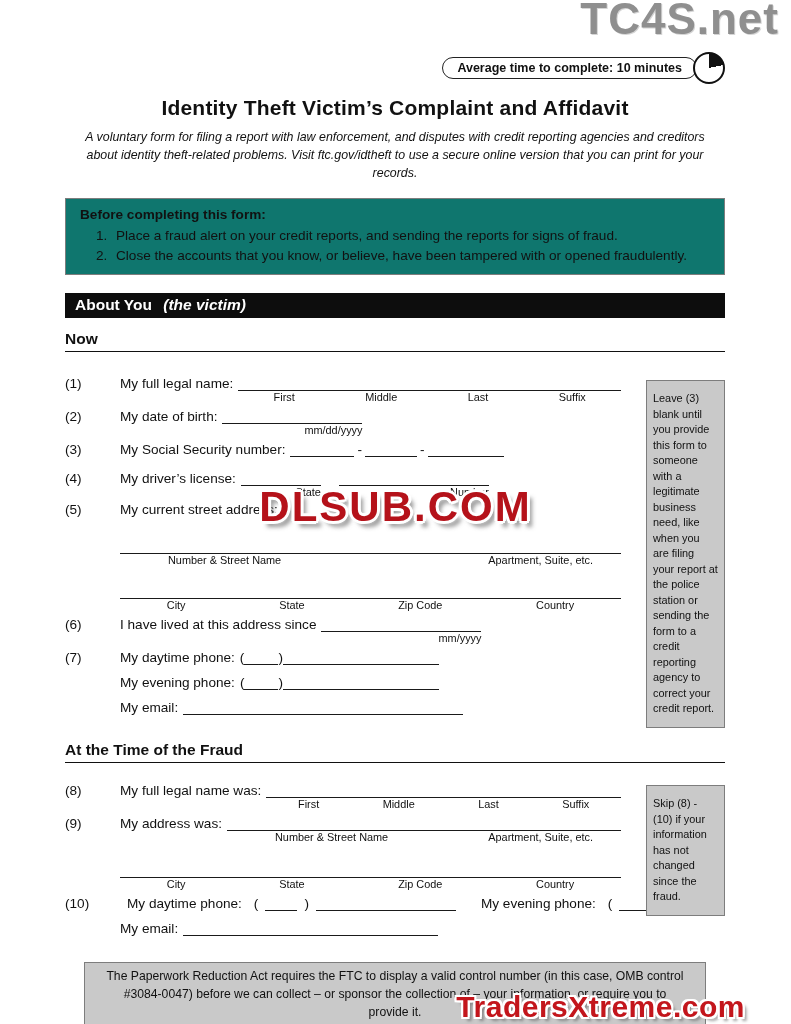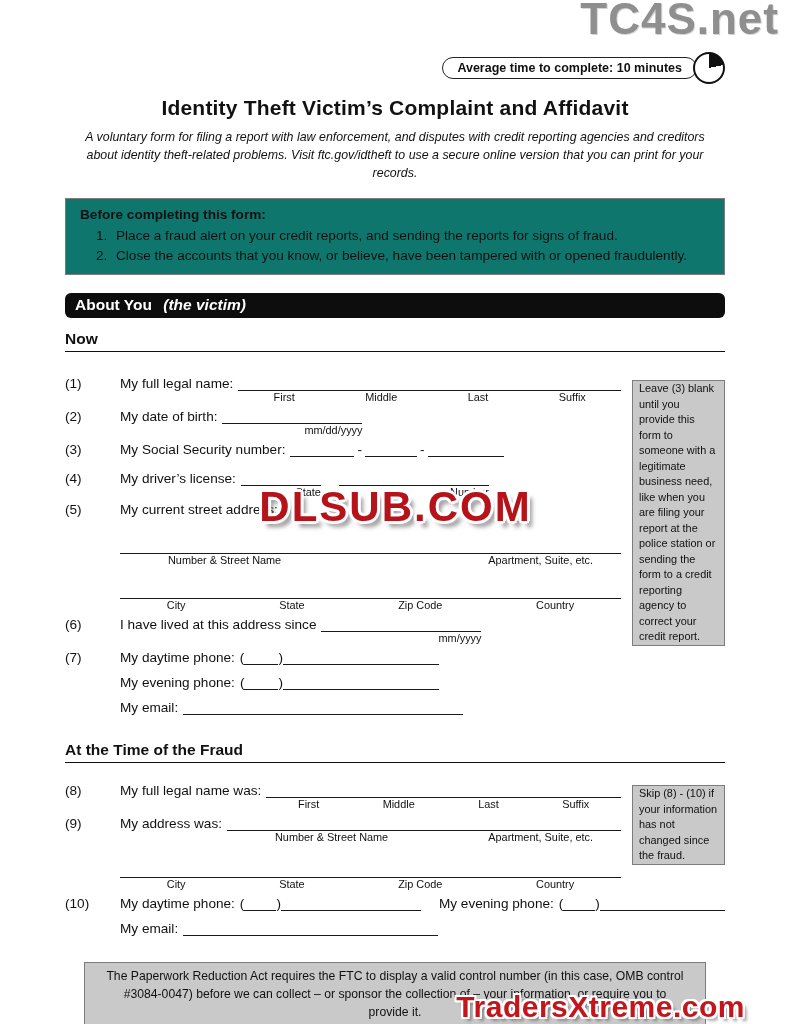--- a/index.html
+++ b/index.html
@@ -62,46 +62,46 @@
   .before-box {
     margin-top: 15px; background: #0f766e; border: 1px solid #7d7d7d;
     padding: 8px 14px 9px;
   }
   .before-title { font-weight: bold; font-size: 13.6px; margin-bottom: 4px; }
   .before-item { display:flex; font-size: 13.6px; line-height: 1.45; padding-left: 16px; }
   .before-item .bnum { width: 20px; flex: none; }
   
   .banner {
     margin-top: 18px; background: #0d0d0d; color: #fff;
-    padding: 3px 10px 4px; font-size: 15.5px; border-radius: 6px;
+    padding: 3px 10px 4px; font-size: 15.5px;
   }
   .banner .b-bold { font-weight: bold; }
   .banner .b-ital { font-style: italic; margin-left: 7px; font-weight: 600; }
   
   .sec-heading {
     font-weight: bold; font-size: 15.5px;
     margin-top: 12px; padding-bottom: 3px;
     border-bottom: 1.6px solid #111;
   }
   .sec-heading.fraud { margin-top: 26px; }
   
   .section { position: relative; }
   .note-box {
-    position: absolute; right: 0; width: 93px;
+    position: absolute; right: 0; width: 79px;
     background: #c9c9c9; border: 1px solid #7d7d7d;
-    padding: 0 6px; font-size: 10.9px; line-height: 1.42;
+    padding: 10px 6px; font-size: 10.9px; line-height: 1.42;
     z-index: 1;
   }
   .note-now { top: 6px; }
   .note-fraud { top: 4px; }
   .row {
     display: flex; align-items: flex-end;
     font-size: 13.6px; margin-top: 15px; width: 556px;
   }
-  .row.full { width: 660px; }
+  .row.full { width: 660px; gap: 7px; }
   .row.has-subs { margin-bottom: 16px; }
   .num { width: 55px; flex: none; }
   .lbl { white-space: nowrap; padding-right: 5px; }
   .lbl.gap { margin-left: 18px; }
   .fld {
     position: relative; height: 17px;
     border-bottom: 1.4px solid #1a1a1a;
     flex: none;
   }
   .fld.grow { flex: 1 1 auto; }

